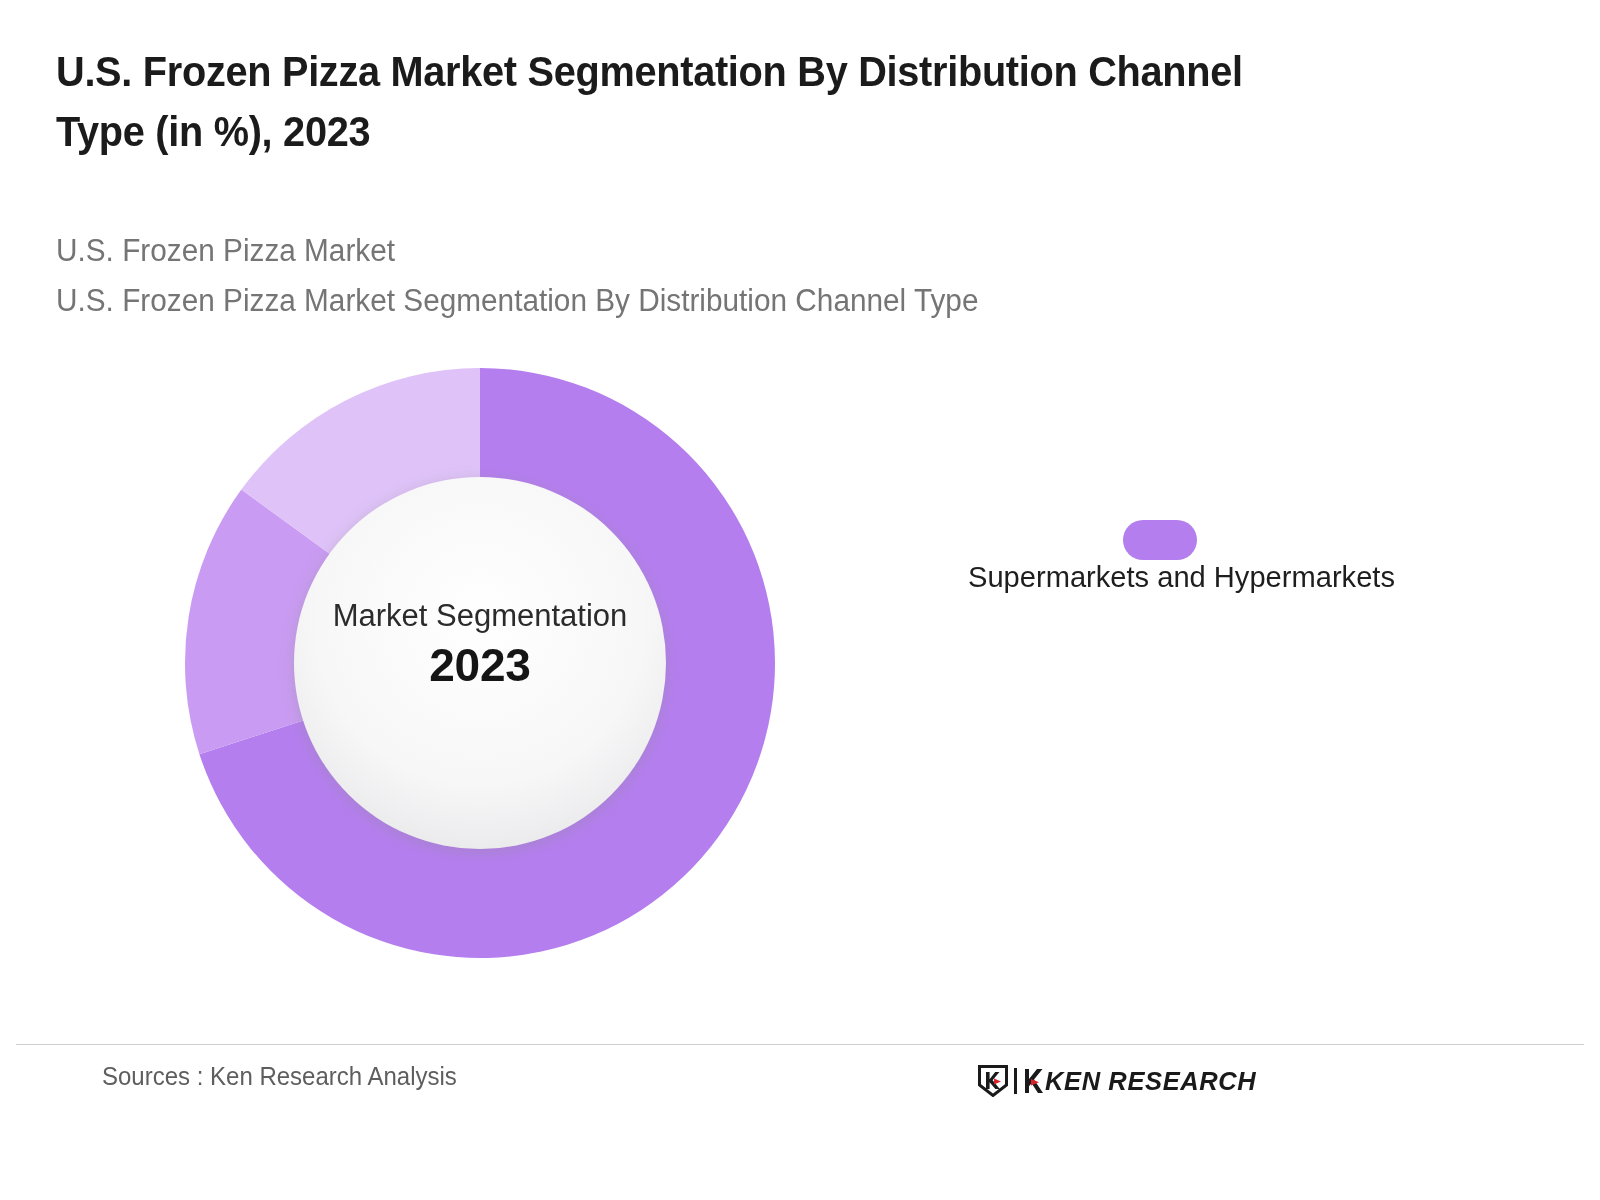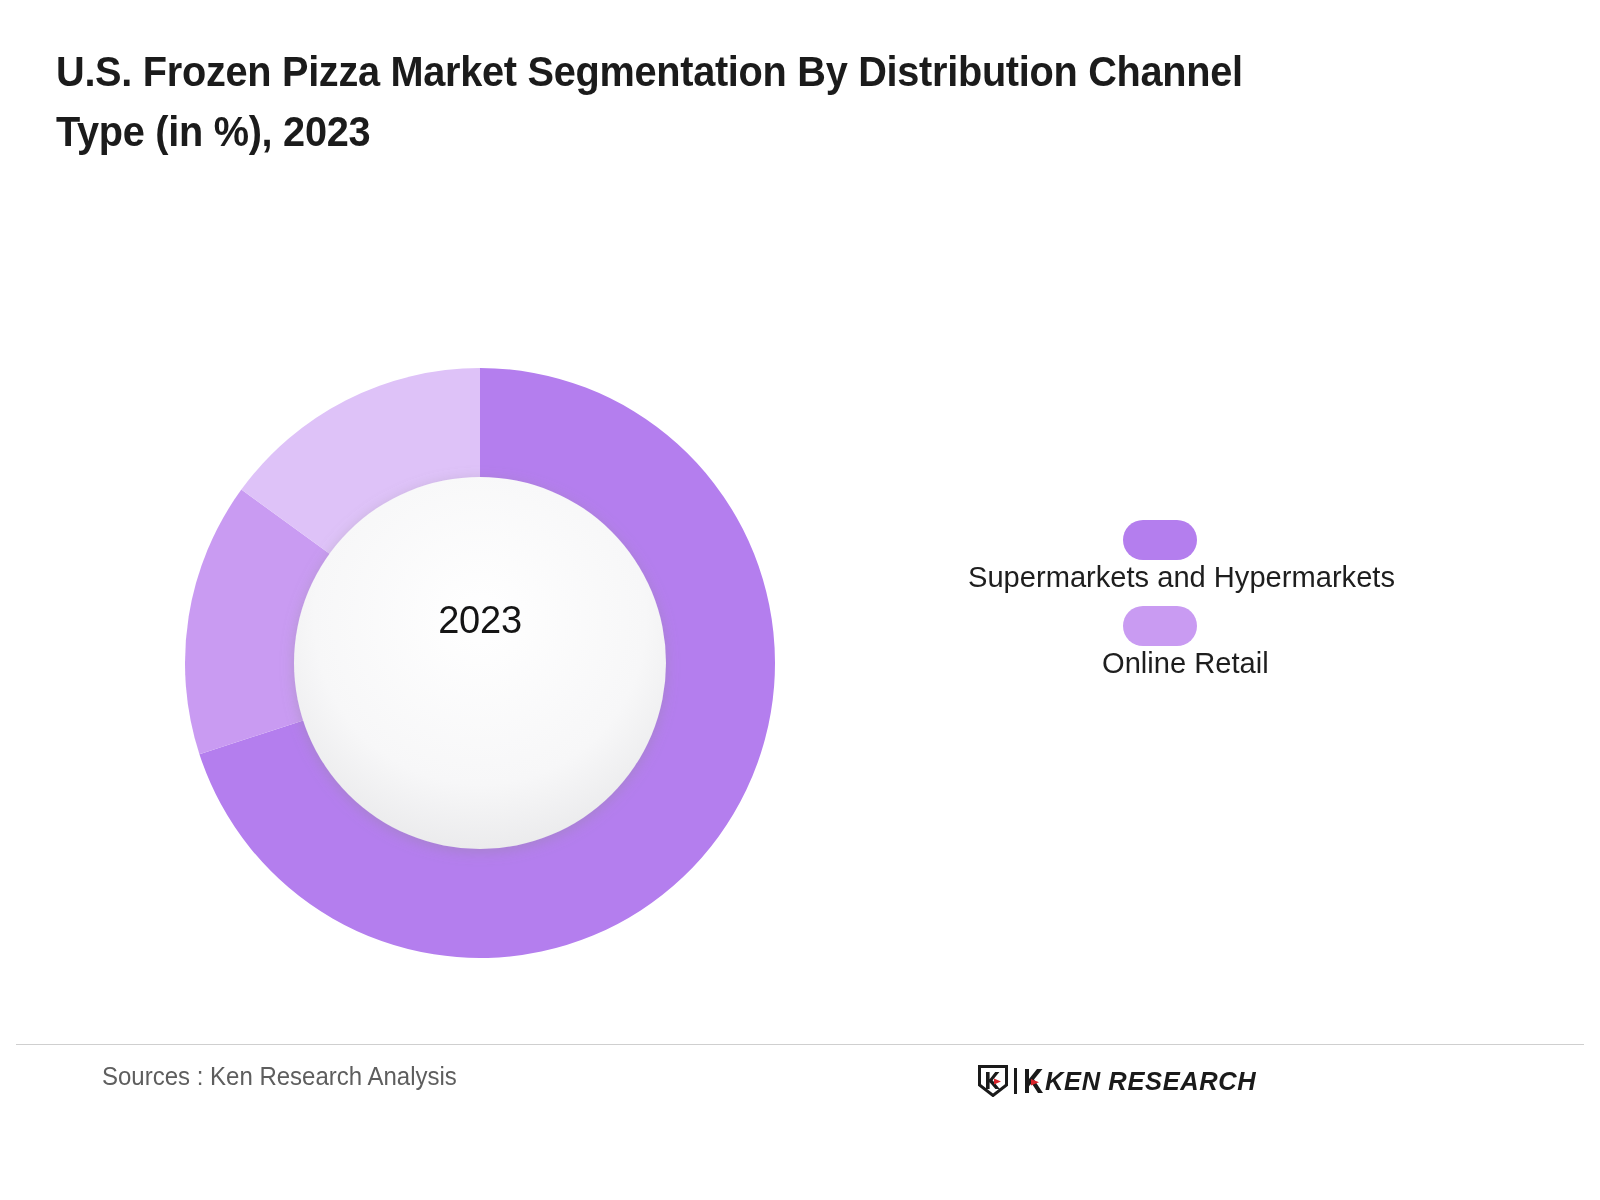--- a/index.html
+++ b/index.html
@@ -88,23 +88,23 @@
     text-align: center;
     pointer-events: none;
   }
   .center-label {
     font-size: 31px;
     color: #2b2b2b;
     line-height: 1.28;
     font-weight: 400;
   }
   .center-year {
-    font-size: 38px;
+    font-size: 46px;
     color: #151515;
-    font-weight: 400;
+    font-weight: 700;
     line-height: 1.3;
     letter-spacing: -0.2px;
   }
 
   
   .legend {
     position: absolute;
     left: 820px;
     top: 190px;
     width: 680px;
@@ -190,20 +190,24 @@
     transform-origin: left center;
   }
 </style>
 </head>
 <body>
 
 <div class="page">
 
   <div class="title">U.S. Frozen Pizza Market Segmentation By Distribution Channel Type  (in %), 2023</div>
 
+  <div class="subtitle-block">
+    <div class="subtitle">U.S. Frozen Pizza Market</div>
+    <div class="subtitle">U.S. Frozen Pizza Market Segmentation By Distribution Channel Type</div>
+  </div>
 
   <div class="chart-area">
 
     <div class="donut-wrap">
       <svg class="donut-svg" viewBox="0 0 590 590">
         <defs>
           <radialGradient id="holeGrad" cx="50%" cy="38%" r="72%">
             <stop offset="0%" stop-color="#ffffff"></stop>
             <stop offset="62%" stop-color="#f7f7f8"></stop>
             <stop offset="100%" stop-color="#e4e4e6"></stop>
@@ -214,32 +218,29 @@
         </defs>
         <g id="donut-slices">
             <path d="M 295 295 L 295.00 0.00 A 295 295 0 1 1 14.44 386.16 Z" fill="#B47EEE"></path>
             <path d="M 295 295 L 14.44 386.16 A 295 295 0 0 1 56.34 121.60 Z" fill="#C99BF2"></path>
             <path d="M 295 295 L 56.34 121.60 A 295 295 0 0 1 295.00 0.00 Z" fill="#DEC2F8"></path>
           </g>
         <circle cx="295" cy="295" r="186" fill="url(#holeGrad)" filter="url(#holeShadow)"></circle>
       </svg>
 
       <div class="donut-center-text">
+        <div class="center-label">Market Segmentation</div>
         <div class="center-year">2023</div>
       </div>
     </div>
 
     <div class="legend" id="legend">
         <div class="legend-row">
           <div class="legend-swatch" style="background: rgb(180, 126, 238);"></div>
           <div class="legend-label">Supermarkets and Hypermarkets</div>
-        </div>
-        <div class="legend-row">
-          <div class="legend-swatch" style="background: rgb(201, 155, 242);"></div>
-          <div class="legend-label">Online Retail</div>
         </div>
       </div>
 
   </div>
 
   <div class="footer-divider"></div>
   <div class="footer-source">Sources : Ken Research Analysis</div>
 
   <div class="logo">
     <svg class="logo-mark" viewBox="0 0 30 32">

